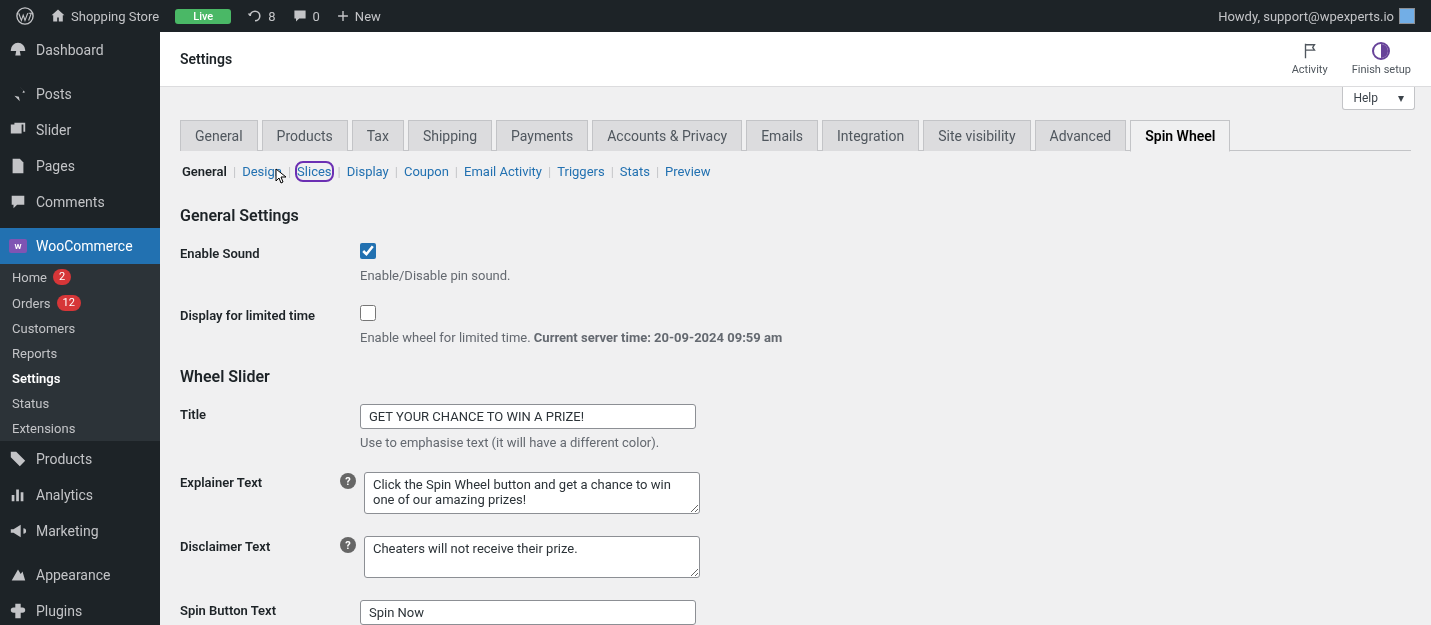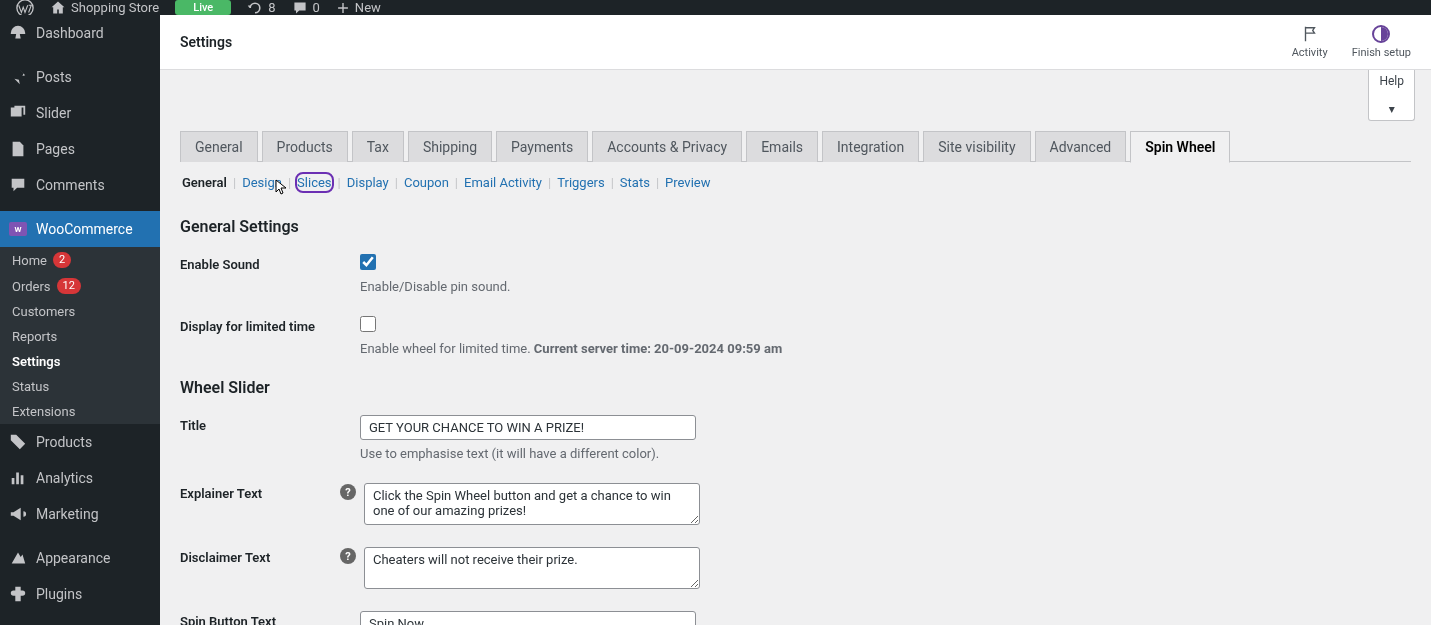--- a/index.html
+++ b/index.html
@@ -1,19 +1,19 @@
 <!DOCTYPE html>
 <html><head>
   <meta charset="utf-8">
   <style>
     * { box-sizing: border-box; margin: 0; padding: 0; }
     body { font-family: -apple-system, BlinkMacSystemFont, "Segoe UI", Roboto, sans-serif; font-size: 13px; color: #3c434a; background: #f0f0f1; }
     
     
-    .admin-bar { height: 15px; background: #1d2327; color: #c3c4c7; display: flex; align-items: center; padding: 0 8px; font-size: 13px; }
+    .admin-bar { height: 32px; background: #1d2327; color: #c3c4c7; display: flex; align-items: center; padding: 0 8px; font-size: 13px; }
     .admin-bar-left { display: flex; align-items: center; gap: 0; }
     .admin-bar-right { margin-left: auto; display: flex; align-items: center; gap: 8px; }
     .ab-item { display: flex; align-items: center; padding: 0 8px; height: 32px; color: #c3c4c7; cursor: pointer; gap: 5px; }
     .live-badge { background: #4ab866; color: #fff; padding: 1px 18px; border-radius: 3px; font-size: 11px; font-weight: 500; }
     .avatar-sm { width: 16px; height: 16px; background: #72aee6; border: 1px solid #8c8f94; }
     
     
     .wrap { display: flex; min-height: calc(100vh - 32px); }
     .sidebar { width: 160px; background: #1d2327; color: #c3c4c7; font-size: 14px; }
     .menu-item { display: flex; align-items: center; padding: 8px 8px; gap: 8px; cursor: pointer; color: #c3c4c7; }
@@ -29,21 +29,21 @@
     .content { flex: 1; background: #f0f0f1; }
     .content-header { display: flex; align-items: center; padding: 10px 20px; background: #fff; border-bottom: 1px solid #dcdcde; }
     .content-header h1 { font-size: 14px; font-weight: 600; color: #1d2327; }
     .header-actions { margin-left: auto; display: flex; gap: 24px; }
     .header-action { display: flex; flex-direction: column; align-items: center; font-size: 11px; color: #50575e; cursor: pointer; gap: 3px; }
     .header-action svg { width: 18px; height: 18px; }
     .circle-half { width: 18px; height: 18px; border: 2px solid #674399; border-radius: 50%; position: relative; overflow: hidden; }
     .circle-half::after { content: ''; position: absolute; width: 50%; height: 100%; right: 0; background: #674399; }
     
     .help-tab-wrap { display: flex; justify-content: flex-end; padding: 0 16px; background: #f0f0f1; }
-    .help-tab { background: #fff; border: 1px solid #c3c4c7; border-top: none; padding: 4px 10px; font-size: 12px; cursor: pointer; border-radius: 0 0 3px 3px; display: flex; align-items: center; gap: 14px; flex-direction: column; }
+    .help-tab { background: #fff; border: 1px solid #c3c4c7; border-top: none; padding: 4px 10px; font-size: 12px; cursor: pointer; border-radius: 0 0 3px 3px; display: flex; align-items: center; gap: 20px; }
     
     .body-content { padding: 10px 20px 40px; }
     
     
     .nav-tabs { display: flex; gap: 4px; margin-bottom: 0; }
     .nav-tab { background: #dcdcde; border: 1px solid #c3c4c7; border-bottom: none; padding: 7px 14px; font-size: 14px; color: #50575e; cursor: pointer; }
     .nav-tab.active { background: #f0f0f1; border-bottom: 1px solid #f0f0f1; color: #000; margin-bottom: -1px; position: relative; z-index: 2; font-weight: 600; }
     .nav-tabs-border { border-bottom: 1px solid #c3c4c7; margin-top: -1px; }
     
     
@@ -99,20 +99,26 @@
         </svg>
         <span>0</span>
       </div>
     <div class="ab-item">
         <svg width="14" height="14" viewBox="0 0 20 20" fill="#c3c4c7">
           <path d="M9 3h2v6h6v2h-6v6H9v-6H3V9h6z"></path>
         </svg>
         <span>New</span>
       </div>
   </div>
+  <div class="admin-bar-right">
+    <div class="ab-item">
+        <span>Howdy, support@wpexperts.io</span>
+        <div class="avatar-sm"></div>
+      </div>
+  </div>
 </div>
 
 <div class="wrap">
 
   <div class="sidebar">
     <div class="menu-item">
         <span class="menu-icon">
           <svg viewBox="0 0 20 20" width="18" height="18">
             <path fill="currentColor" d="M10 2a8 8 0 00-8 8v1h6l-1 5h6l-1-5h6v-1a8 8 0 00-8-8z"></path>
           </svg>

